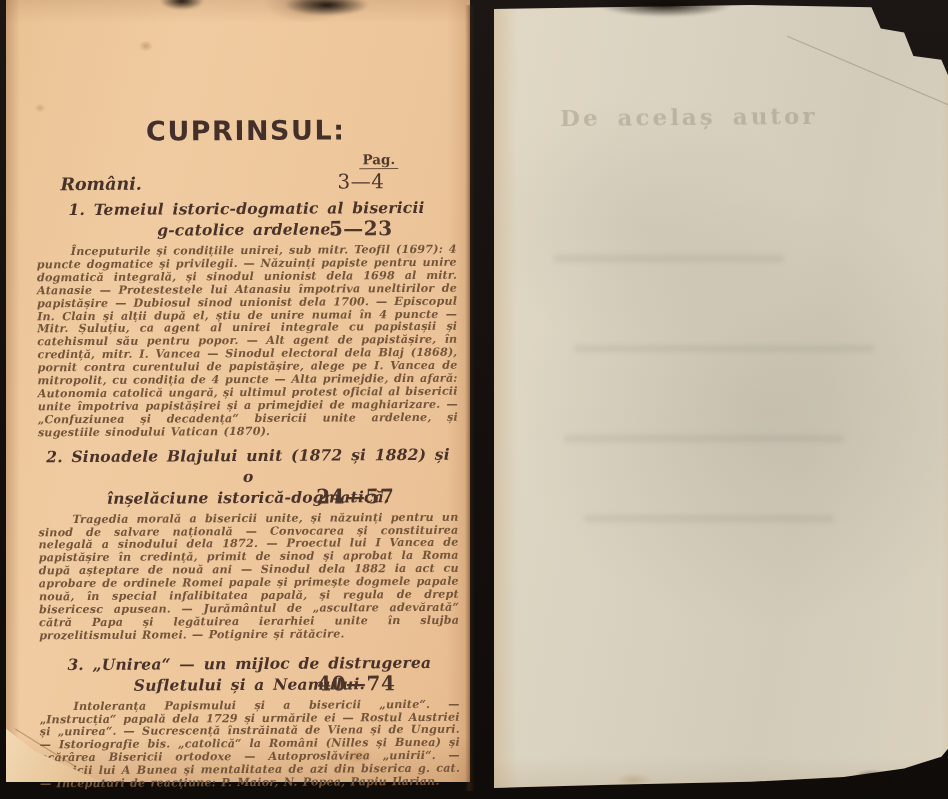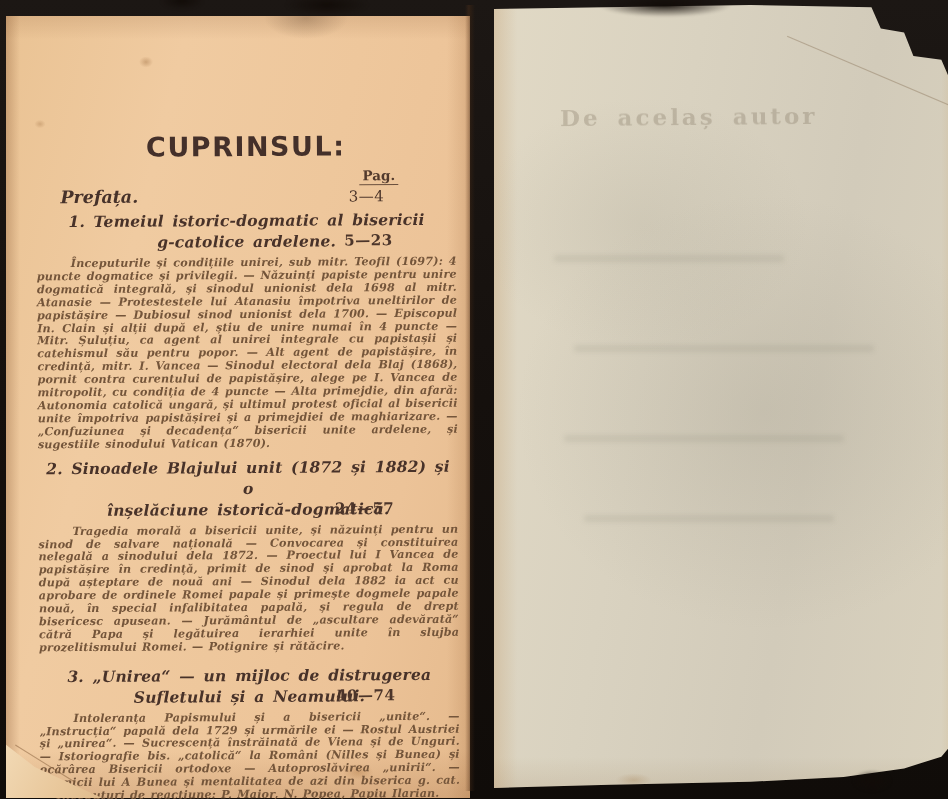--- a/index.html
+++ b/index.html
@@ -3,21 +3,21 @@
 <meta charset="utf-8">
 <style>
   html,body{margin:0;padding:0;}
   body{
     width:948px;height:799px;position:relative;overflow:hidden;
     background:linear-gradient(180deg,#1c1714 0%,#15100d 50%,#100c09 100%);
     font-family:"DejaVu Serif", serif;
   }
   
   .page-left{
-    position:absolute;left:6px;top:16px;width:464px;height:782px;
+    position:absolute;left:6px;top:0;width:464px;height:782px;
     background:
       radial-gradient(22px 12px at 352px 756px, rgba(158,103,48,.30), transparent 70%),
       radial-gradient(10px 8px at 140px 46px, rgba(140,90,45,.35), transparent 70%),
       radial-gradient(8px 6px at 34px 108px, rgba(140,90,45,.28), transparent 70%),
       radial-gradient(16px 8px at 404px 256px, rgba(150,100,55,.15), transparent 70%),
       radial-gradient(60px 30px at 300px 2px, rgba(60,35,18,.25), transparent 70%),
       linear-gradient(90deg, rgba(126,77,40,.30), rgba(126,77,40,0) 3%),
       linear-gradient(270deg, rgba(150,95,50,.22), rgba(150,95,50,0) 5%),
       linear-gradient(0deg, rgba(140,85,45,.20), rgba(140,85,45,0) 6%),
       linear-gradient(180deg, rgba(120,70,35,.14), rgba(120,70,35,0) 3%),
@@ -37,21 +37,21 @@
   .pag-header{
     margin-top:6px;text-align:right;padding-right:58px;
     font-size:13.5px;color:#523a2d;
   }
   .pag-header .u{border-bottom:1.4px solid rgba(82,58,45,.85);padding:0 3px 1px 3px;font-weight:bold;}
   .preface-row{
     display:flex;justify-content:space-between;align-items:baseline;
     margin-top:2px;padding-left:24px;padding-right:72px;
   }
   .preface-label{font-weight:bold;font-style:italic;font-size:17.5px;color:#47322a;}
-  .pages{font-size:15px;color:#4c352a;letter-spacing:.5px;white-space:nowrap;}
+  .pages{font-size:20px;color:#4c352a;letter-spacing:.5px;white-space:nowrap;}
   .sec-heading{position:relative;margin-top:4px;text-align:center;
     font-weight:bold;font-style:italic;font-size:15.5px;line-height:21px;
     color:#483229;word-spacing:3px;letter-spacing:.2px;}
   .sec-heading .line2{position:relative;display:block;}
   .sec-heading .pages{position:absolute;right:64px;top:0;font-style:normal;font-weight:bold;text-align:center;}
   .summary{
     margin-top:4px;text-align:justify;text-indent:34px;
     font-style:italic;font-weight:bold;font-size:11.2px;line-height:12.9px;
     color:#74553a;letter-spacing:.15px;word-spacing:1.2px;
   }
@@ -111,21 +111,21 @@
 <div class="page-left">
   <div class="toc-content">
 
     <div class="toc-title">CUPRINSUL:</div>
 
     <div class="pag-header">
       <span class="u">Pag.</span>
     </div>
 
     <div class="preface-row">
-      <span class="preface-label">Prefața.</span>
+      <span class="preface-label">Români.</span>
       <span class="pages">3—4</span>
     </div>
 
     <div class="sec-heading">
       <span class="line1">1. Temeiul istoric-dogmatic al bisericii</span>
       <span class="line2">
         <span>g-catolice ardelene.</span>
         <span class="pages">5—23</span>
       </span>
     </div>

